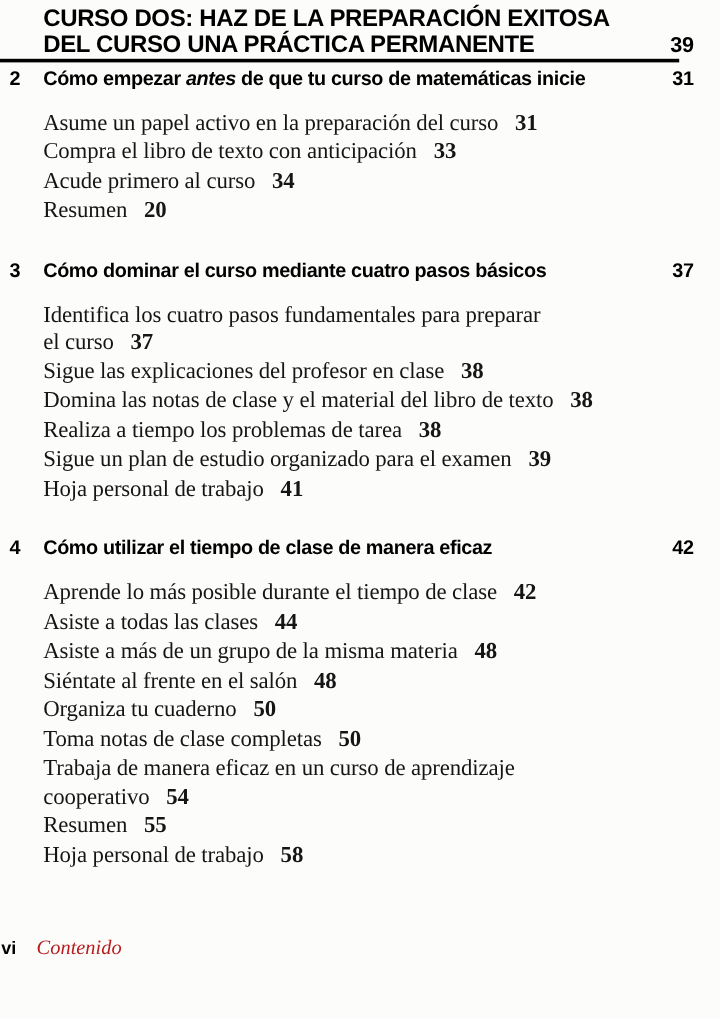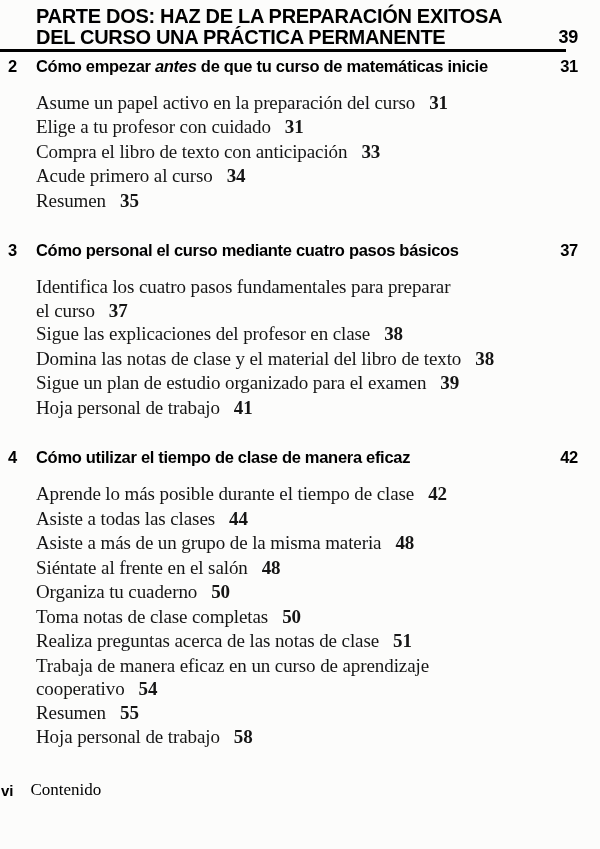--- a/index.html
+++ b/index.html
@@ -37,78 +37,78 @@
 
   
   .entries{margin-top:14px}
   .entry{font-size:19px;line-height:24.5px;letter-spacing:-0.1px}
   .entry.multi .line{line-height:23.5px}
   .entry-pg{font-weight:700;margin-left:14px}
 
   
   .footer{position:absolute;left:0;top:780px;width:100%;display:flex;align-items:center}
   .folio{font-family:"Liberation Sans",sans-serif;font-weight:700;font-size:15px;margin-left:1px;color:#000}
-  .footer-label{font-size:17px;margin-left:17px;color:#000000}
+  .footer-label{font-style:italic;font-size:17px;margin-left:17px;color:#b91c1c}
 </style>
 </head>
 <body>
 
 <div class="page">
 
   <div class="part-header">
-    <div>PARTE DOS: HAZ DE LA PREPARACIÓN EXITOSA</div>
+    <div>CURSO DOS: HAZ DE LA PREPARACIÓN EXITOSA</div>
     <div class="part-line2">
       <span class="part-title2">DEL CURSO UNA PRÁCTICA PERMANENTE</span>
       <span class="part-pg">39</span>
     </div>
   </div>
 
   <div class="rule"></div>
 
   <div>
       <section class="chapter first">
         <div class="ch-head">
           <span class="ch-num">2</span>
           <span class="ch-title"><span>Cómo empezar </span><i>antes</i><span> de que tu curso de matemáticas inicie</span></span>
           <span class="ch-pg">31</span>
         </div>
         <div class="entries">
           <div class="entry">
             <div class="line">Asume un papel activo en la preparación del curso<span class="entry-pg">31</span></div>
           </div>
           <div class="entry">
-            <div class="line">Elige a tu profesor con cuidado<span class="entry-pg">31</span></div>
-          </div>
-          <div class="entry">
             <div class="line">Compra el libro de texto con anticipación<span class="entry-pg">33</span></div>
           </div>
           <div class="entry">
             <div class="line">Acude primero al curso<span class="entry-pg">34</span></div>
           </div>
           <div class="entry">
-            <div class="line">Resumen<span class="entry-pg">35</span></div>
+            <div class="line">Resumen<span class="entry-pg">20</span></div>
           </div>
         </div>
       </section>
       <section class="chapter">
         <div class="ch-head">
           <span class="ch-num">3</span>
-          <span class="ch-title"><span>Cómo personal el curso mediante cuatro pasos básicos</span></span>
+          <span class="ch-title"><span>Cómo dominar el curso mediante cuatro pasos básicos</span></span>
           <span class="ch-pg">37</span>
         </div>
         <div class="entries">
           <div class="entry multi">
             <div class="line">Identifica los cuatro pasos fundamentales para preparar</div>
             <div class="line">el curso<span class="entry-pg">37</span></div>
           </div>
           <div class="entry">
             <div class="line">Sigue las explicaciones del profesor en clase<span class="entry-pg">38</span></div>
           </div>
           <div class="entry">
             <div class="line">Domina las notas de clase y el material del libro de texto<span class="entry-pg">38</span></div>
+          </div>
+          <div class="entry">
+            <div class="line">Realiza a tiempo los problemas de tarea<span class="entry-pg">38</span></div>
           </div>
           <div class="entry">
             <div class="line">Sigue un plan de estudio organizado para el examen<span class="entry-pg">39</span></div>
           </div>
           <div class="entry">
             <div class="line">Hoja personal de trabajo<span class="entry-pg">41</span></div>
           </div>
         </div>
       </section>
       <section class="chapter">
@@ -129,23 +129,20 @@
           </div>
           <div class="entry">
             <div class="line">Siéntate al frente en el salón<span class="entry-pg">48</span></div>
           </div>
           <div class="entry">
             <div class="line">Organiza tu cuaderno<span class="entry-pg">50</span></div>
           </div>
           <div class="entry">
             <div class="line">Toma notas de clase completas<span class="entry-pg">50</span></div>
           </div>
-          <div class="entry">
-            <div class="line">Realiza preguntas acerca de las notas de clase<span class="entry-pg">51</span></div>
-          </div>
           <div class="entry multi">
             <div class="line">Trabaja de manera eficaz en un curso de aprendizaje</div>
             <div class="line">cooperativo<span class="entry-pg">54</span></div>
           </div>
           <div class="entry">
             <div class="line">Resumen<span class="entry-pg">55</span></div>
           </div>
           <div class="entry">
             <div class="line">Hoja personal de trabajo<span class="entry-pg">58</span></div>
           </div>

